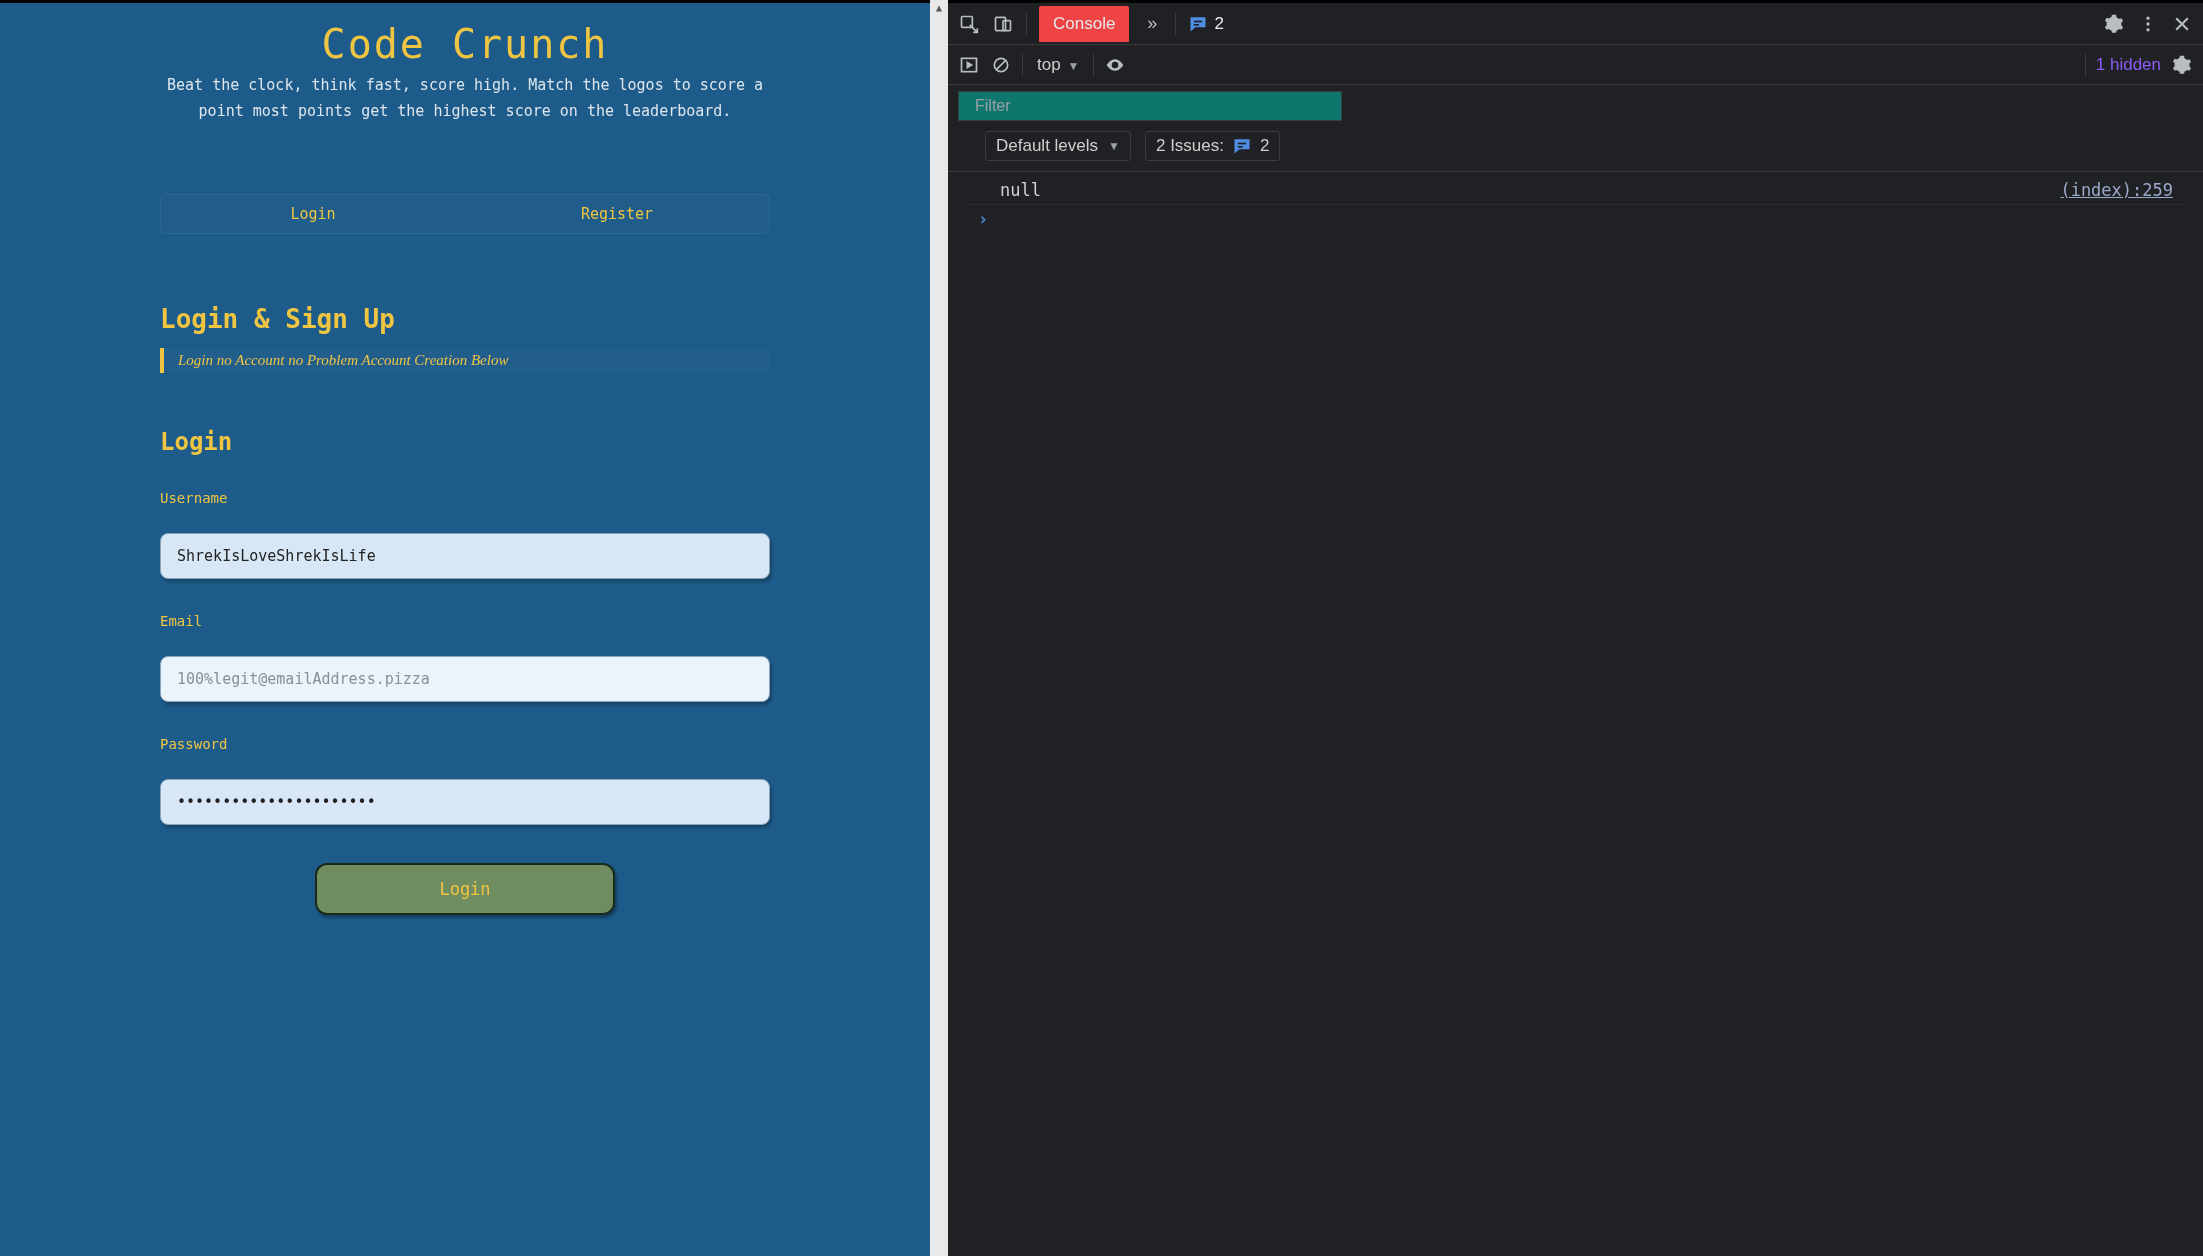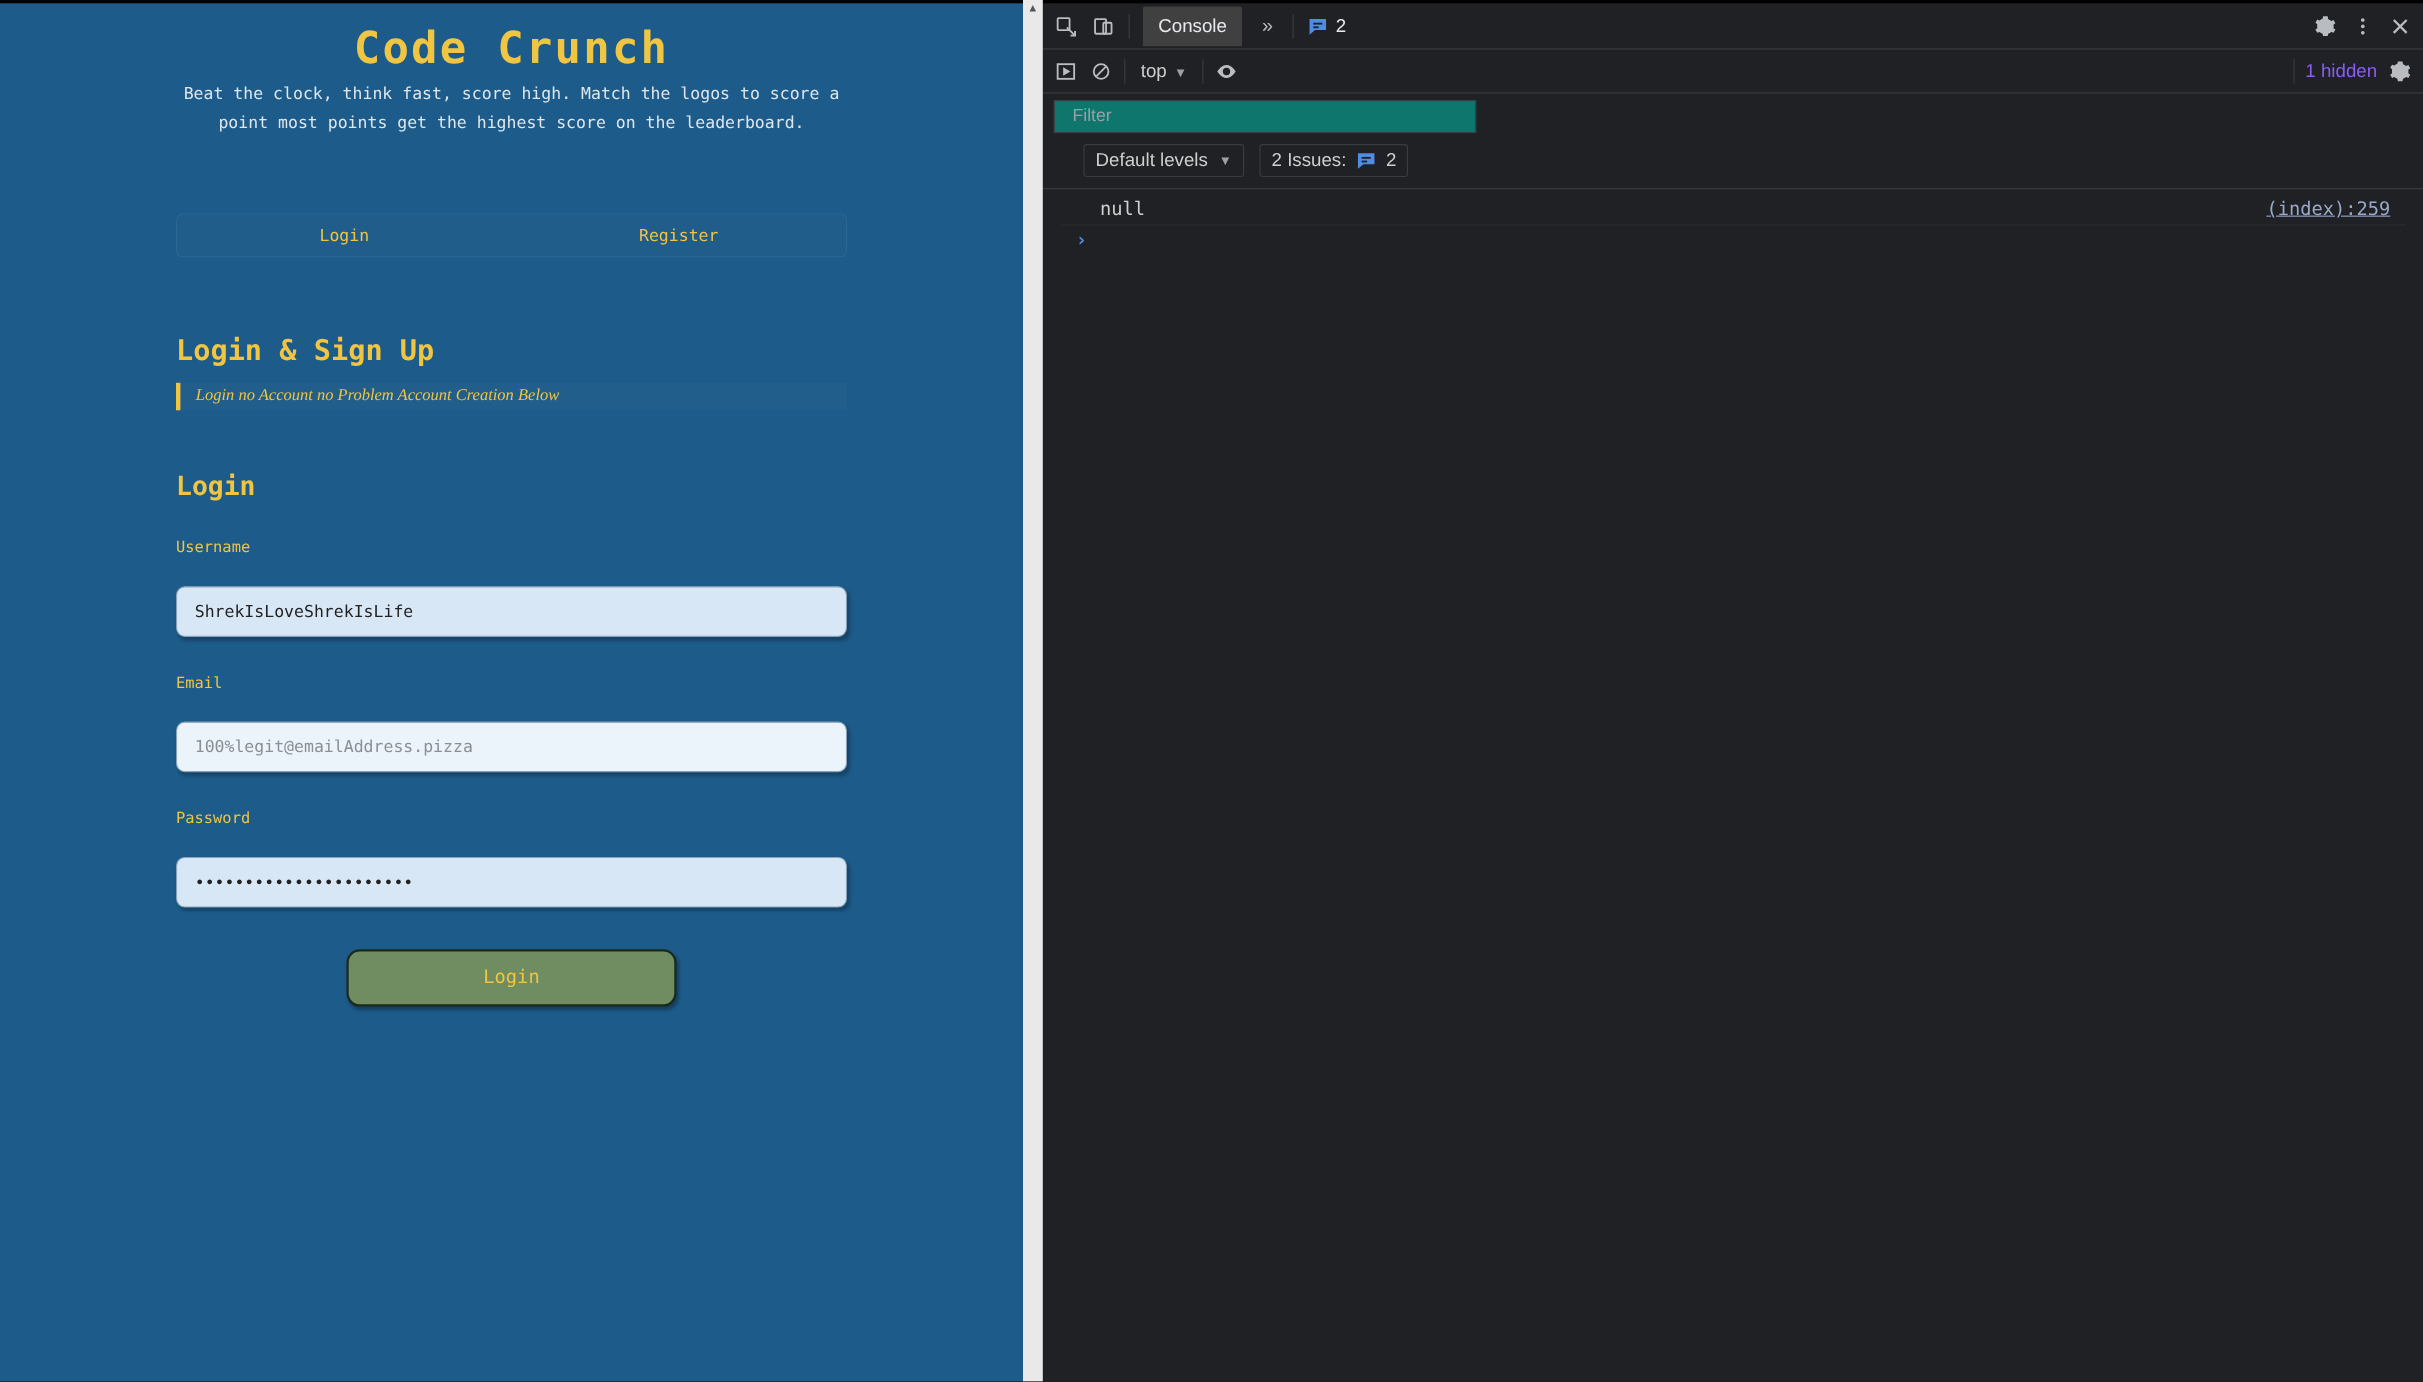--- a/index.html
+++ b/index.html
@@ -21,21 +21,21 @@
   }
   .page {
     max-width: 650px;
     margin: 0 auto;
     padding: 18px 20px 40px 20px;
   }
   .brand {
     text-align: center;
     font-size: 40px;
     letter-spacing: 2px;
-    font-weight: 700;
+    font-weight: 400;
     color: #f0c542;
   }
   .tagline {
     text-align: center;
     font-size: 15px;
     line-height: 1.7;
     color: #dfe6ec;
     margin-top: 6px;
   }
 
@@ -162,21 +162,21 @@
     width: 22px; height: 22px;
     display: inline-flex; align-items: center; justify-content: center;
     color: #b9bcc0;
   }
   .dt-icon svg { width: 20px; height: 20px; }
   .divider { width: 1px; height: 22px; background: #3a3d40; }
   .dt-tab {
     padding: 8px 14px;
     font-size: 17px;
     color: #e8eaed;
-    background: #404040;
+    background: #ef4444;
     border-radius: 2px 2px 0 0;
   }
   .badge {
     display: inline-flex;
     align-items: center;
     gap: 6px;
     font-size: 17px;
     color: #e8eaed;
   }
   .chat-bubble {

